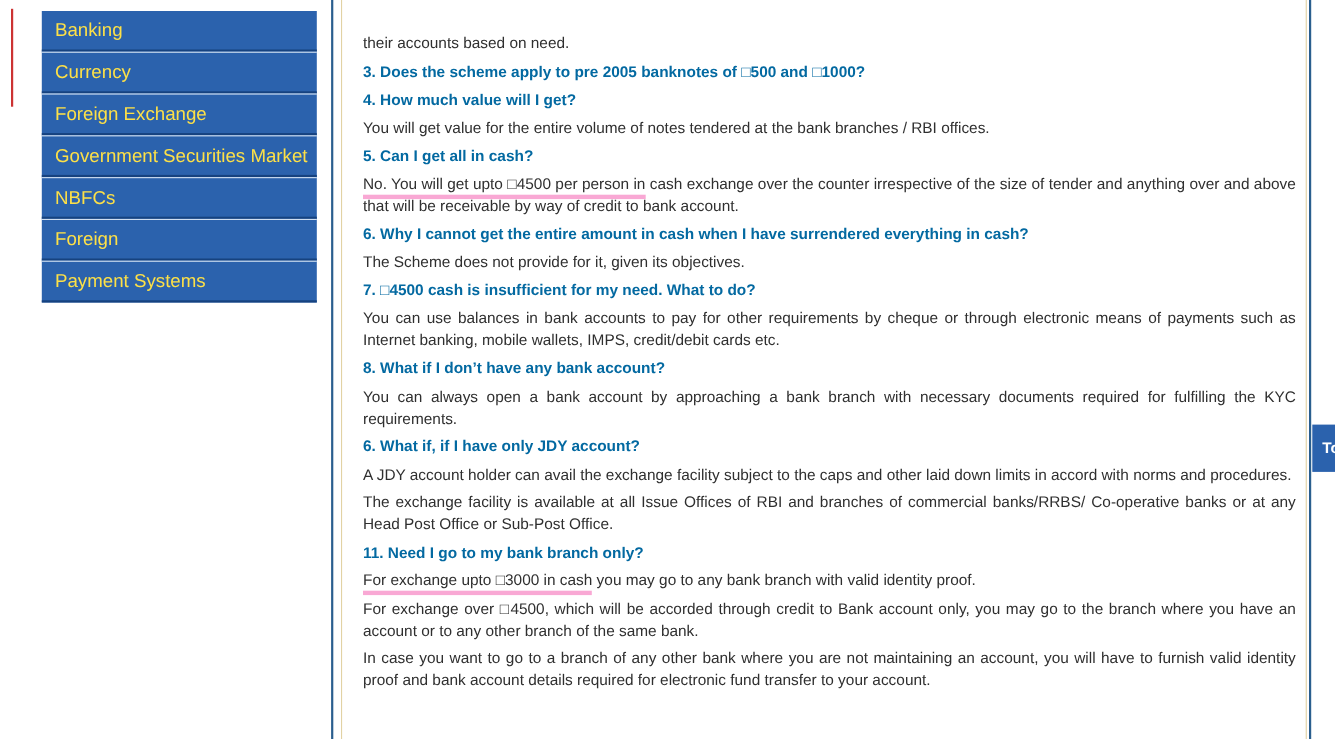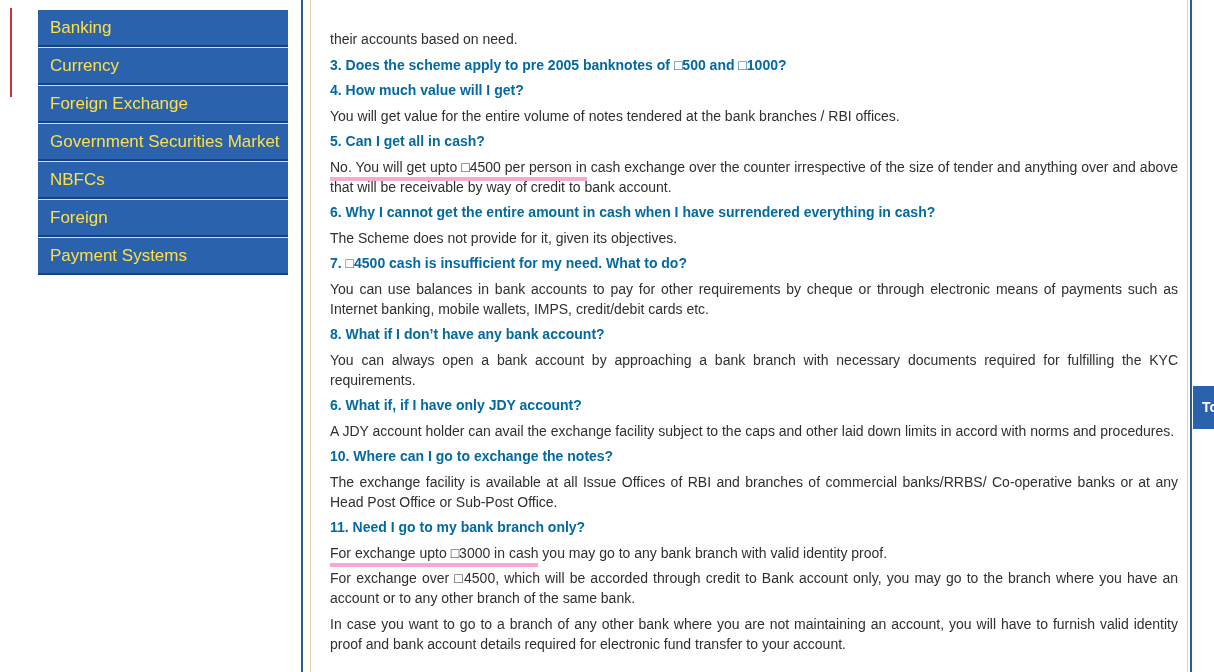--- a/index.html
+++ b/index.html
@@ -83,21 +83,20 @@
       <p class="q">5. Can I get all in cash?</p>
       <p class="a"><span class="red-underline">No. You will get upto □4500 per person in</span> cash exchange over the counter irrespective of the size of tender and anything over and above that will be receivable by way of credit to bank account.</p>
       <p class="q">6. Why I cannot get the entire amount in cash when I have surrendered everything in cash?</p>
       <p class="a">The Scheme does not provide for it, given its objectives.</p>
       <p class="q">7. □4500 cash is insufficient for my need. What to do?</p>
       <p class="a">You can use balances in bank accounts to pay for other requirements by cheque or through electronic means of payments such as Internet banking, mobile wallets, IMPS, credit/debit cards etc.</p>
       <p class="q">8. What if I don’t have any bank account?</p>
       <p class="a">You can always open a bank account by approaching a bank branch with necessary documents required for fulfilling the KYC requirements.</p>
       <p class="q">6. What if, if I have only JDY account?</p>
       <p class="a">A JDY account holder can avail the exchange facility subject to the caps and other laid down limits in accord with norms and procedures.</p>
-      <p class="q">10. Where can I go to exchange the notes?</p>
       <p class="a">The exchange facility is available at all Issue Offices of RBI and branches of commercial banks/RRBS/ Co-operative banks or at any Head Post Office or Sub-Post Office.</p>
       <p class="q">11. Need I go to my bank branch only?</p>
       <p class="a"><span class="red-underline">For exchange upto □3000 in cash</span> you may go to any bank branch with valid identity proof.</p>
       <p class="a">For exchange over □4500, which will be accorded through credit to Bank account only, you may go to the branch where you have an account or to any other branch of the same bank.</p>
       <p class="a">In case you want to go to a branch of any other bank where you are not maintaining an account, you will have to furnish valid identity proof and bank account details required for electronic fund transfer to your account.</p>
     </div>
 
   <div class="top-tab">Top</div>
 
 </div>

